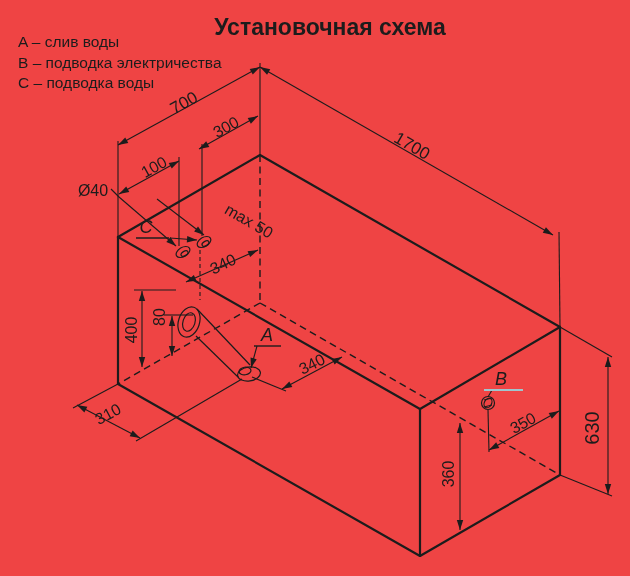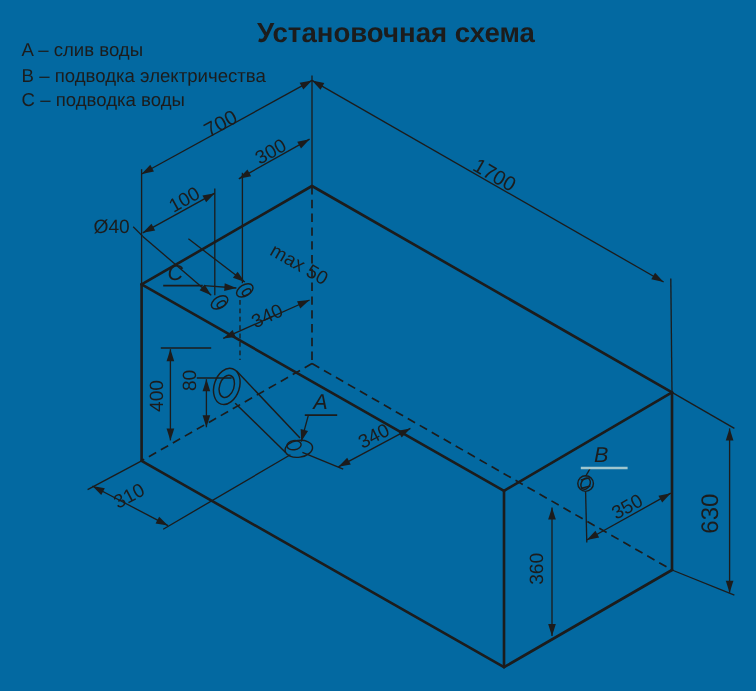--- a/index.html
+++ b/index.html
@@ -1,16 +1,16 @@
 <!DOCTYPE html>
 <html><head>
 <meta charset="utf-8">
 <style>
   html,body{margin:0;padding:0;background:#ffffff;}
-  .stage{position:relative;width:630px;height:576px;background:#0369a1;overflow:hidden;}
+  .stage{position:relative;width:630px;height:576px;background:#ef4444;overflow:hidden;}
   svg{display:block;}
   text{font-family:"Liberation Sans","DejaVu Sans",sans-serif;fill:#1c1c1c;}
   .title{font-size:23px;font-weight:bold;}
   .legend{font-size:15.5px;}
   .dim{font-size:16px;}
   .dim-big{font-size:20px;}
   .dim-mid{font-size:17px;}
   .pt{font-size:18px;font-style:italic;}
   .edge{stroke:#1c1c1c;stroke-width:2.2;fill:none;stroke-linejoin:round;stroke-linecap:round;}
   .hid{stroke:#1c1c1c;stroke-width:1.4;fill:none;stroke-dasharray:7 4.5;}

